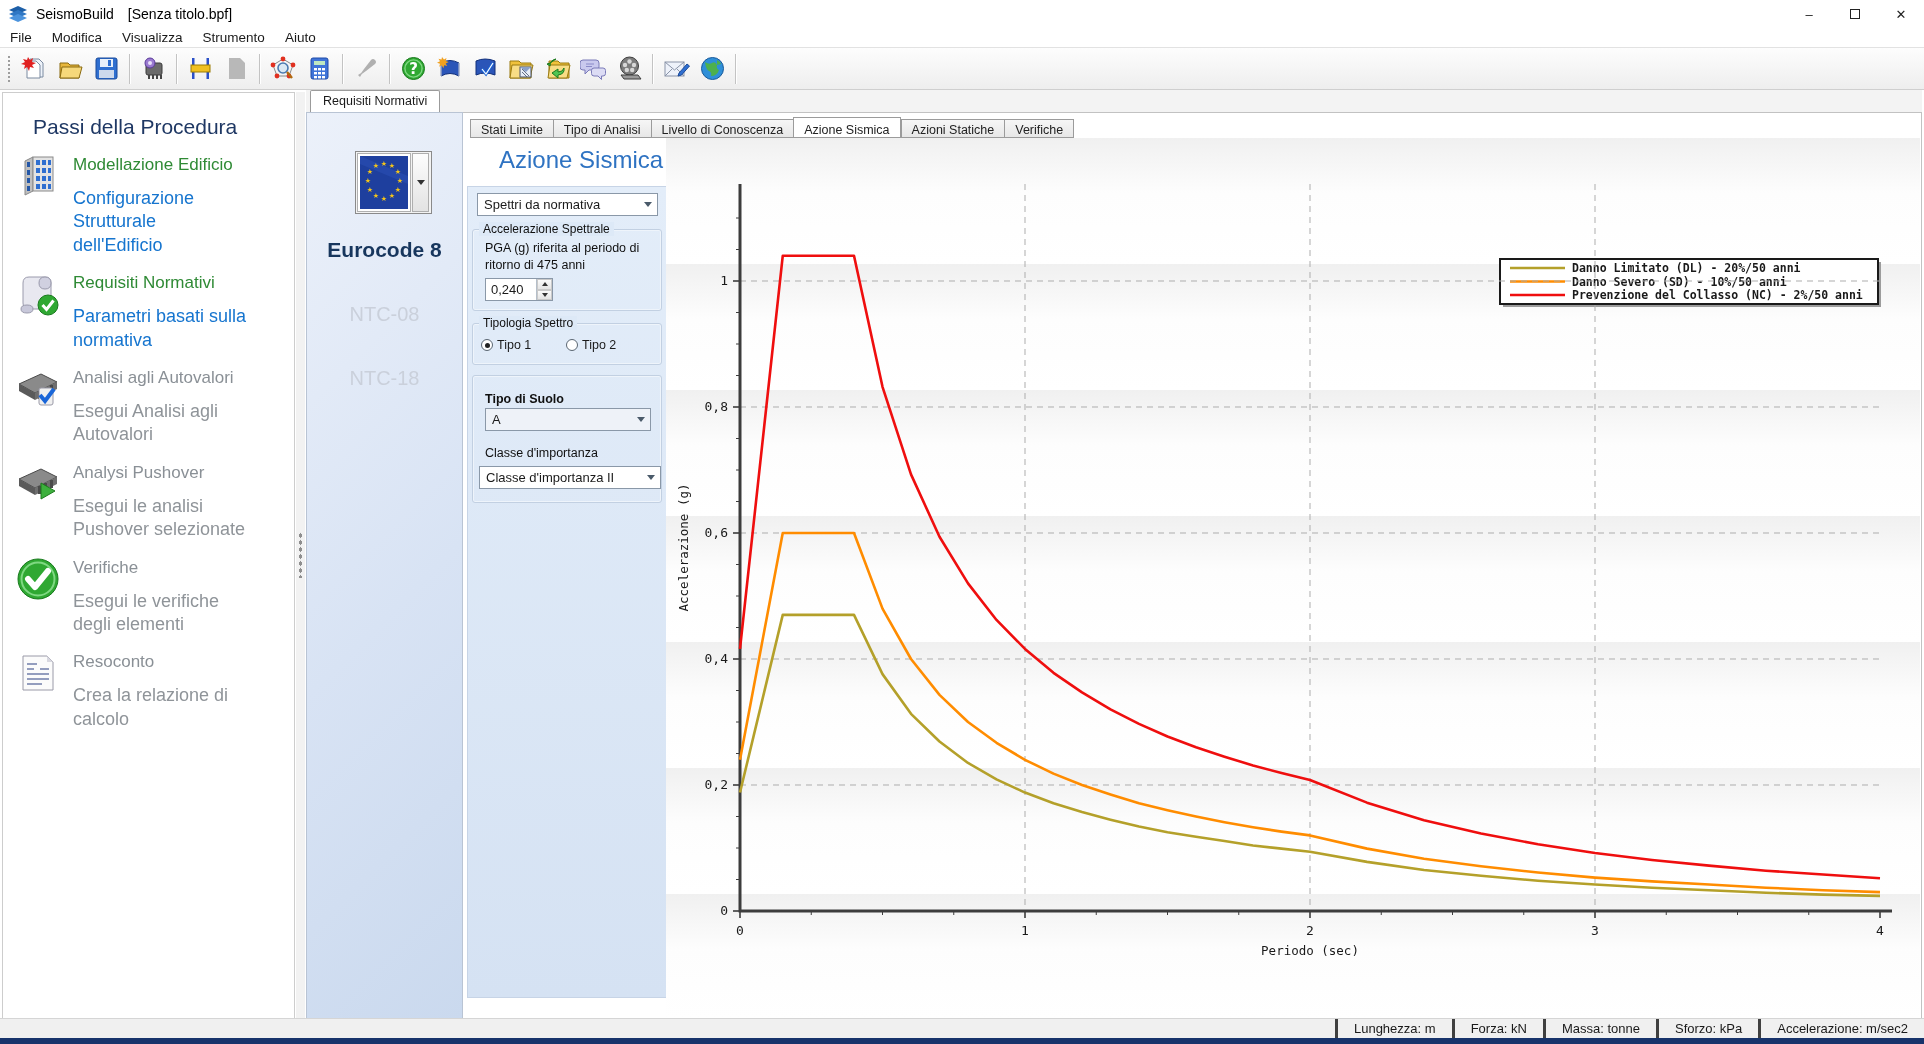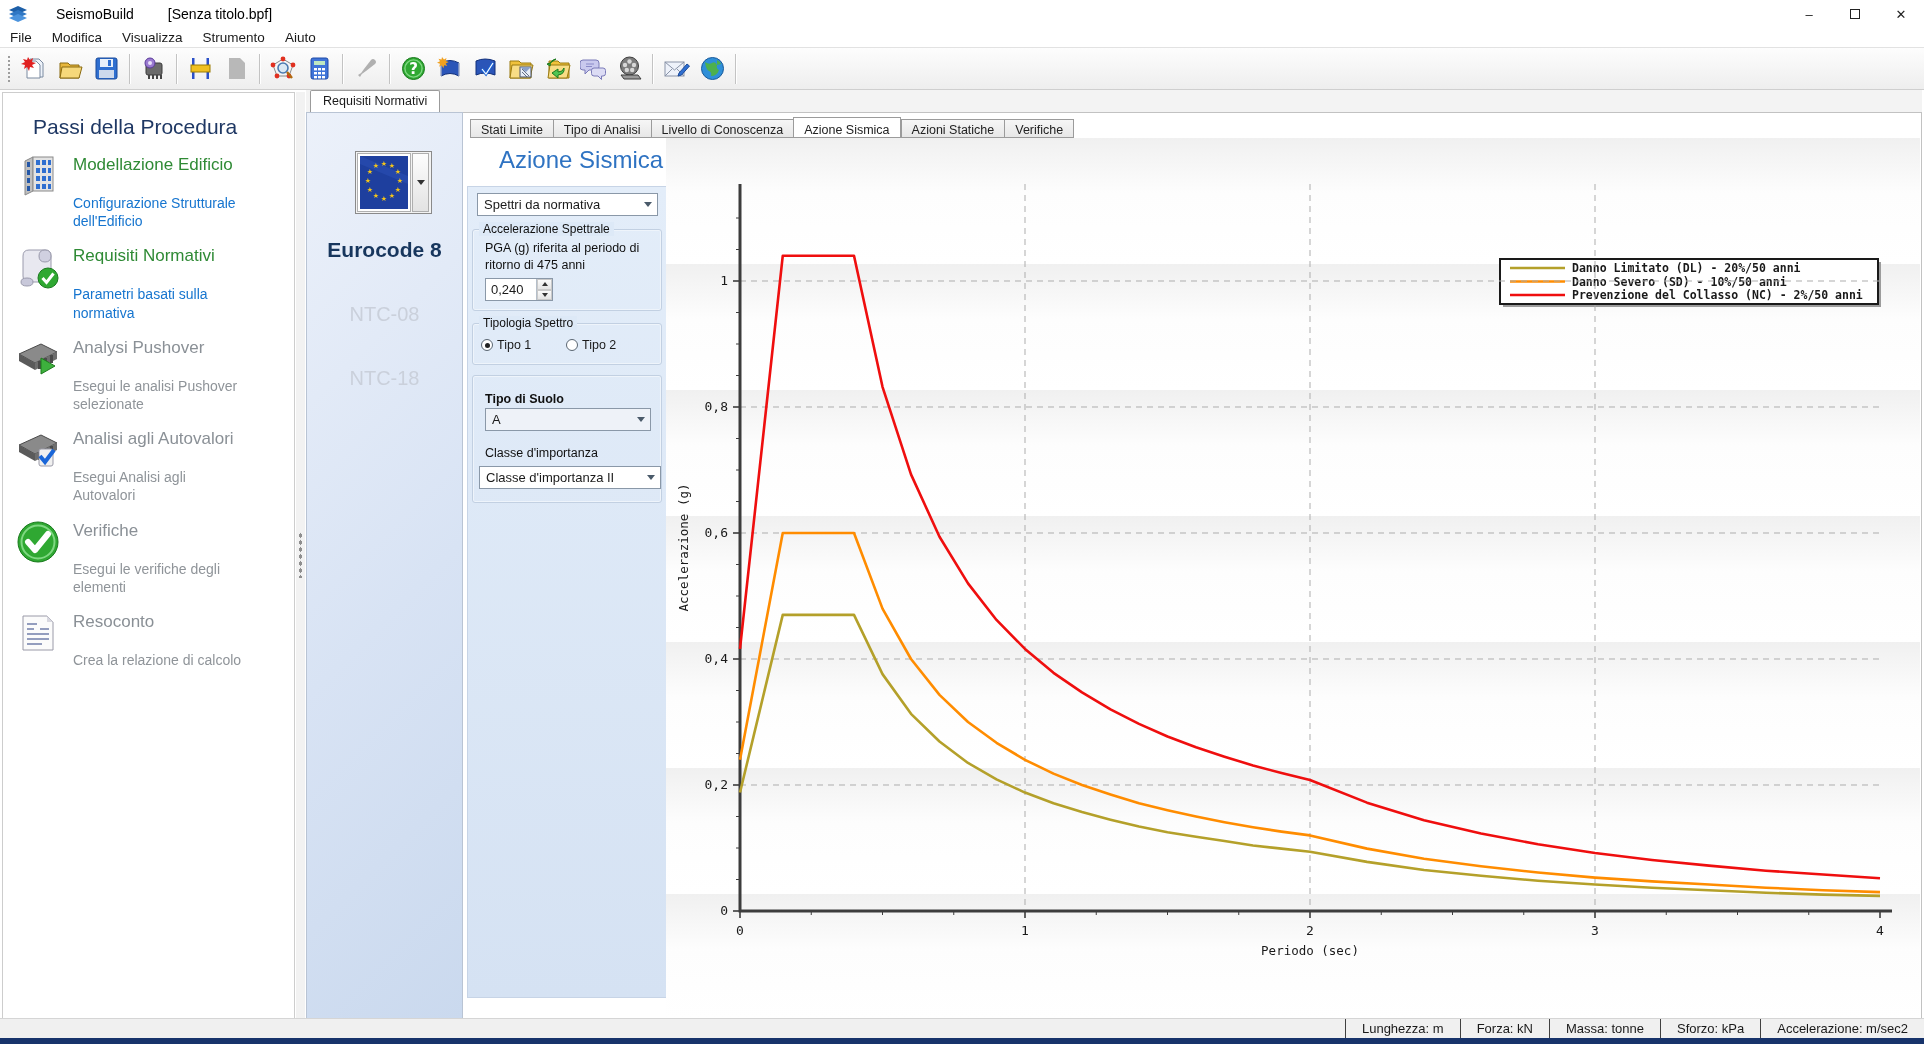--- a/index.html
+++ b/index.html
@@ -3,21 +3,21 @@
 <meta charset="utf-8">
 <style>
   * { margin:0; padding:0; box-sizing:border-box; }
   html,body { background:#9aa0a8; }
   #root {
     position:relative; width:1924px; height:1044px; overflow:hidden;
     background:#ffffff; font-family:"Liberation Sans", sans-serif; color:#1a1a1a;
   }
   
   .titlebar { position:absolute; left:0; top:0; width:1924px; height:28px; background:#ffffff;
-              display:flex; align-items:center;gap:20px; }
+              display:flex; align-items:center; }
   .titlebar .app-icon { width:20px; height:18px; margin:0 8px 0 8px; }
   .title-text { font-size:14px; color:#000; }
   .title-doc { margin-left:14px; }
   .win-controls { position:absolute; right:0; top:0; height:28px; display:flex; }
   .win-btn { width:46px; height:28px; display:flex; align-items:center; justify-content:center;
              font-size:13px; color:#222; cursor:default; }
   .max-glyph { width:10px; height:10px; border:1.4px solid #222; display:inline-block; }
   
   .menubar { position:absolute; left:0; top:28px; width:1924px; height:19px; background:#ffffff;
              display:flex; align-items:center; font-size:13.5px; }
@@ -34,21 +34,21 @@
   .tb-sep { width:1px; height:30px; background:#c3c3c3; margin:0 5px; box-shadow:1px 0 0 #fff; }
   
   .sidebar { position:absolute; left:2px; top:92px; width:293px; height:928px; background:#ffffff;
              border:1px solid #cdcdcd; }
   .sb-title { margin:22px 0 10px 30px; font-size:21px; color:#1f3864; }
   .sb-item { display:flex; margin:14px 8px 0 12px; }
   .sb-icon { width:48px; height:48px; flex:0 0 48px; margin-right:10px; }
   .sb-icon svg { width:46px; height:46px; }
   .sb-text { padding-top:2px; }
   .sb-head { font-size:17px; }
-  .sb-sub  { font-size:14px; margin-top:19px; line-height:1.3; width:175px; }
+  .sb-sub  { font-size:18px; margin-top:12px; line-height:1.3; width:175px; }
   .sb-head.green { color:#2f8a35; }
   .sb-head.gray  { color:#8a9096; }
   .sb-sub.blue { color:#1675cf; }
   .sb-sub.gray { color:#8f9499; }
   
   .splitter { position:absolute; left:296px; top:92px; width:9px; height:928px; background:#f2f2f2; }
   .split-dots { position:absolute; left:3px; top:440px; width:3px; height:46px;
                 background-image:radial-gradient(#8f8f8f 1.1px, transparent 1.3px);
                 background-size:3px 7px; background-repeat:repeat-y; }
   
@@ -110,21 +110,21 @@
   .radio.sel::after { content:""; position:absolute; left:2.5px; top:2.5px; width:5px; height:5px;
                       border-radius:50%; background:#222; }
   
   .chart-area { position:absolute; left:203px; top:25px; width:1254px; height:881px;
                 background:repeating-linear-gradient(to bottom,#f0f0f0 0px,#fdfdfd 55px,#ffffff 126px); }
   .chart-area svg { position:absolute; left:0; top:0; }
   
   .statusbar { position:absolute; left:0; top:1018px; width:1924px; height:20px; background:#f0f0f0;
                border-top:1px solid #d5d5d5; display:flex; justify-content:flex-end; align-items:center;
                font-size:13px; color:#1a1a1a; }
-  .status-item { border-left:1px solid #404040; padding:1px 16px; height:100%; display:flex; align-items:center; }
+  .status-item { border-left:3px solid #404040; padding:1px 16px; height:100%; display:flex; align-items:center; }
   .bottom-strip { position:absolute; left:0; top:1038px; width:1924px; height:6px; background:#17336b; }
 </style>
 </head>
 <body>
 
 <div id="root">
 
   <div class="titlebar">
     <span class="app-icon">
       <svg viewBox="0 0 20 18">
@@ -370,44 +370,44 @@
     <div class="sb-item">
       <span class="sb-icon"><svg viewBox="0 0 46 46">
         <path d="M4 18 L26 8 L42 16 L20 27 Z" fill="#8a8a8a" stroke="#4a4a4a"></path>
             <path d="M4 18 L20 27 L20 34 L4 25 Z" fill="#5a5a5a"></path>
             <path d="M42 16 L20 27 L20 34 L42 23 Z" fill="#6e6e6e"></path>
         <g fill="#4a4a4a">
               <rect x="23" y="25" width="3" height="8"></rect>
               <rect x="29" y="22" width="3" height="8"></rect>
               <rect x="35" y="19" width="3" height="8"></rect>
             </g>
-        <path d="M26 22 l14 8 -14 8 z" fill="#3db03d" stroke="#1d7a1d"></path>
+        <rect x="24" y="22" width="14" height="17" rx="2" fill="#f0f0f0" stroke="#9a9aa8"></rect>
+            <path d="M25 29 l5 6 9-12" stroke="#1a66d8" stroke-width="4" fill="none"></path>
           </svg></span>
       <div class="sb-text">
-        <div class="sb-head gray">Analysi Pushover</div>
-        <div class="sb-sub gray">Esegui le analisi Pushover selezionate</div>
+        <div class="sb-head gray">Analisi agli Autovalori</div>
+        <div class="sb-sub gray">Esegui Analisi agli Autovalori</div>
       </div>
     </div>
 
     <div class="sb-item">
       <span class="sb-icon"><svg viewBox="0 0 46 46">
         <path d="M4 18 L26 8 L42 16 L20 27 Z" fill="#8a8a8a" stroke="#4a4a4a"></path>
             <path d="M4 18 L20 27 L20 34 L4 25 Z" fill="#5a5a5a"></path>
             <path d="M42 16 L20 27 L20 34 L42 23 Z" fill="#6e6e6e"></path>
         <g fill="#4a4a4a">
               <rect x="23" y="25" width="3" height="8"></rect>
               <rect x="29" y="22" width="3" height="8"></rect>
               <rect x="35" y="19" width="3" height="8"></rect>
             </g>
-        <rect x="24" y="22" width="14" height="17" rx="2" fill="#f0f0f0" stroke="#9a9aa8"></rect>
-            <path d="M25 29 l5 6 9-12" stroke="#1a66d8" stroke-width="4" fill="none"></path>
+        <path d="M26 22 l14 8 -14 8 z" fill="#3db03d" stroke="#1d7a1d"></path>
           </svg></span>
       <div class="sb-text">
-        <div class="sb-head gray">Analisi agli Autovalori</div>
-        <div class="sb-sub gray">Esegui Analisi agli Autovalori</div>
+        <div class="sb-head gray">Analysi Pushover</div>
+        <div class="sb-sub gray">Esegui le analisi Pushover selezionate</div>
       </div>
     </div>
 
     <div class="sb-item">
       <span class="sb-icon"><svg viewBox="0 0 46 46">
         <circle cx="23" cy="23" r="20" fill="#2fa832" stroke="#187a1c"></circle>
             <circle cx="23" cy="23" r="16.5" fill="none" stroke="#7fd882" stroke-width="2"></circle>
         <path d="M13 23 l7 8 13-16" stroke="#ffffff" stroke-width="6" fill="none" stroke-linecap="round" stroke-linejoin="round"></path>
           </svg></span>
       <div class="sb-text">

